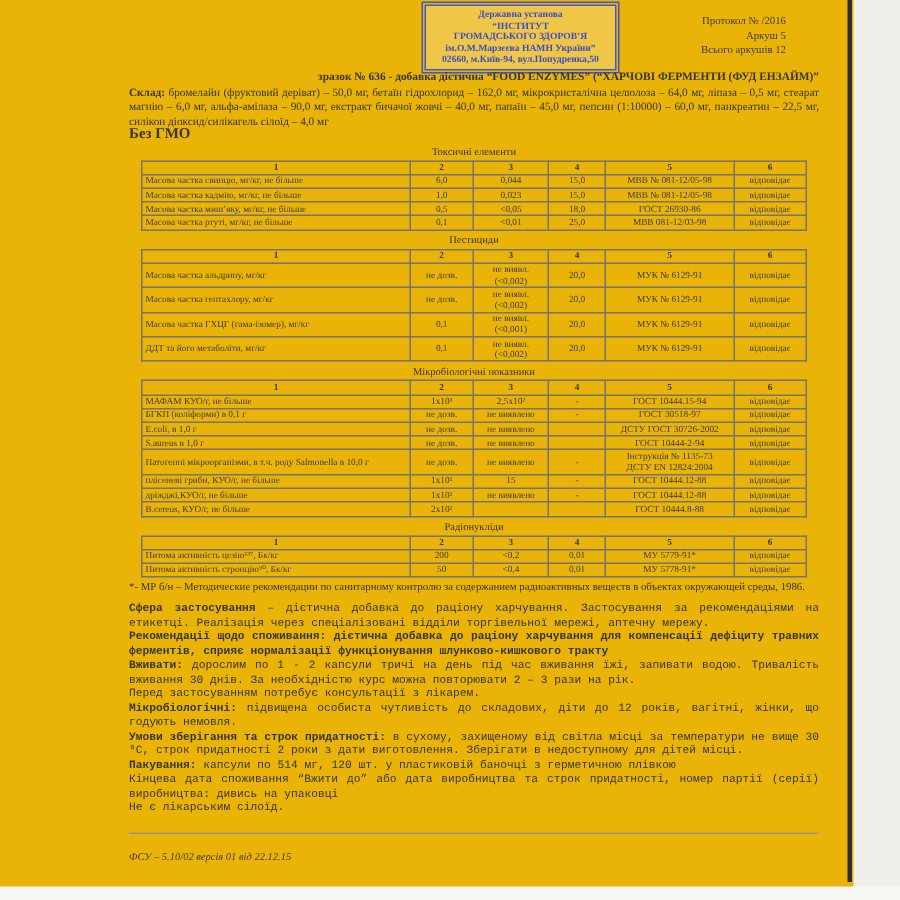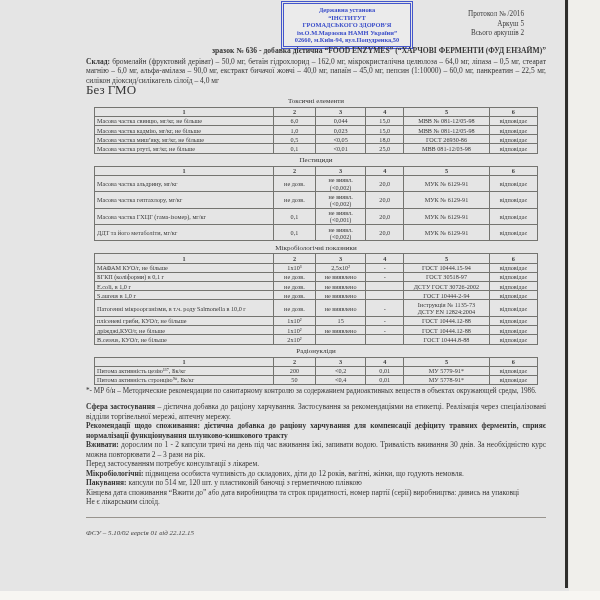--- a/index.html
+++ b/index.html
@@ -1,40 +1,40 @@
 <!DOCTYPE html>
 <html><head>
 <meta charset="utf-8">
 <style>
   html,body{margin:0;padding:0;}
-  .page{position:relative;width:600px;height:600px;background:#e5e5e5;overflow:hidden;
+  .page{position:relative;width:600px;height:600px;background:#eab308;overflow:hidden;
         font-family:"Liberation Serif","DejaVu Serif",serif;color:#363636;}
   .right-strip{position:absolute;left:569px;top:0;width:31px;height:600px;background:#f0efeb;}
   .edge-line{position:absolute;left:565px;top:0;width:3px;height:588px;background:#2f2e2c;}
   .bottom-strip{position:absolute;left:0;top:591px;width:600px;height:9px;background:#f7f6f2;}
   .stamp{position:absolute;left:283px;top:3px;width:124px;padding:2px 1px;
          border:1px solid #4356cc;outline:1px solid #4356cc;outline-offset:1px;
          background:rgba(255,255,255,0.25);text-align:center;color:#3a4dc9;}
   .stamp div{font-size:6.4px;line-height:7.6px;font-weight:bold;}
   .protocol{position:absolute;left:412px;top:10px;width:112px;text-align:right;
             font-size:7.2px;line-height:9.6px;color:#3c3c3c;}
   .content{position:absolute;left:86px;top:46px;width:460px;}
   .doc-title{font-weight:bold;font-size:7.6px;text-align:right;line-height:9px;margin-bottom:2px;}
   .composition{font-size:7.5px;line-height:9.4px;text-align:justify;margin:0;font-family:Liberation Serif, serif;}
-  .gmo{font-size:13px;font-weight:normal;line-height:9.4px;}
+  .gmo{font-size:10px;font-weight:bold;line-height:9.4px;}
   .section-title{text-align:center;font-weight:normal;font-size:7px;line-height:8px;margin:2.5px 0 1.5px;}
   table{width:444px;margin:0 auto;border-collapse:collapse;table-layout:fixed;
         font-size:6.2px;line-height:7.2px;color:#3b3b3b;}
   th,td{border:1px solid #747470;padding:0.5px 2px;text-align:center;vertical-align:middle;
         white-space:pre-line;overflow:hidden;}
   td:first-child{text-align:left;}
   th:nth-child(1){width:42%;} th:nth-child(2){width:9%;} th:nth-child(3){width:11%;}
   th:nth-child(4){width:8%;} th:nth-child(5){width:19.5%;} th:nth-child(6){width:10.5%;}
   .footnote{font-size:7.2px;line-height:9px;text-align:justify;margin-top:2px;}
-  #info-paragraphs{margin-top:6px;}
+  #info-paragraphs{margin-top:6px;font-family:Liberation Mono, monospace;}
   #info-paragraphs p{margin:0;font-size:7.5px;line-height:9.5px;text-align:justify;}
   #info-paragraphs p.bold{font-weight:bold;}
   .divider{border:none;border-top:1px solid #98948e;margin:10px 0 0 0;width:100%;}
   .form-code{font-size:7px;font-style:italic;margin-top:11px;color:#3e3e3e;}
 </style>
 </head>
 <body>
 
 <div class="page">
   <div class="right-strip"></div>
@@ -45,21 +45,21 @@
     <div>Державна установа</div>
     <div>“ІНСТИТУТ</div>
     <div>ГРОМАДСЬКОГО ЗДОРОВ’Я</div>
     <div>ім.О.М.Марзєєва НАМН України”</div>
     <div>02660, м.Київ-94, вул.Попудренка,50</div>
   </div>
 
   <div class="protocol">
     <div>Протокол № /2016</div>
     <div>Аркуш 5</div>
-    <div>Всього аркушів 2</div>
+    <div>Всього аркушів 12</div>
   </div>
 
   <div class="content">
     <div class="doc-title">зразок № 636 - добавка дієтична “FOOD ENZYMES” (“ХАРЧОВІ ФЕРМЕНТИ (ФУД  ЕНЗАЙМ)”</div>
 
     <p class="composition"><b>Склад:</b><span> бромелайн (фруктовий дерiват) – 50,0 мг, бетаїн гідрохлорид – 162,0 мг, мікрокристалічна целюлоза – 64,0 мг, ліпаза – 0,5 мг, стеарат магнію – 6,0 мг, альфа-амілаза – 90,0 мг, екстракт бичачої жовчі – 40,0 мг, папаїн – 45,0 мг, пепсин (1:10000) – 60,0 мг, панкреатин – 22,5 мг, силікон діоксид/силікагель сілоїд – 4,0 мг</span></p>
     <div class="gmo">Без ГМО</div>
 
     <div class="section-title">Токсичні елементи</div>
     <table>
@@ -275,20 +275,21 @@
       </table>
 
     <div class="footnote">*- МР б/н – Методические рекомендации по санитарному контролю за содержанием радиоактивных веществ в объектах окружающей среды, 1986.</div>
 
     <div id="info-paragraphs">
         <p><b>Сфера застосування</b> – дієтична добавка до раціону харчування. Застосування за рекомендаціями на етикетці. Реалізація через спеціалізовані відділи торгівельної мережі, аптечну мережу.</p>
         <p class="bold"><b>Рекомендації щодо споживання:</b> дієтична добавка до раціону харчування для компенсації дефіциту травних ферментів, сприяє нормалізації функціонування шлунково-кишкового тракту</p>
         <p><b>Вживати:</b> дорослим по 1 - 2 капсули тричі на день під час вживання їжі, запивати водою. Тривалість вживання 30 днів. За необхідністю курс можна повторювати 2 – 3 рази на рік.</p>
         <p>Перед застосуванням потребує консультації з лікарем.</p>
         <p><b>Мікробіологічні:</b> підвищена особиста чутливість до складових, діти до 12 років, вагітні, жінки, що годують немовля.</p>
+        <p><b>Умови зберігання та строк придатності:</b> в сухому, захищеному від світла місці за температури не вище 30 ⁰С, строк придатності 2 роки з дати виготовлення. Зберігати в недоступному для дітей місці.</p>
         <p><b>Пакування:</b> капсули по 514 мг, 120 шт. у пластиковій баночці з герметичною плівкою</p>
         <p>Кінцева дата споживання “Вжити до” або дата виробництва та строк придатності, номер партії (серії) виробництва: дивись на упаковці</p>
         <p>Не є лікарським сілоїд.</p>
       </div>
 
     <hr class="divider">
     <div class="form-code">ФСУ – 5.10/02 версія 01 від 22.12.15</div>
   </div>
 </div>
 

